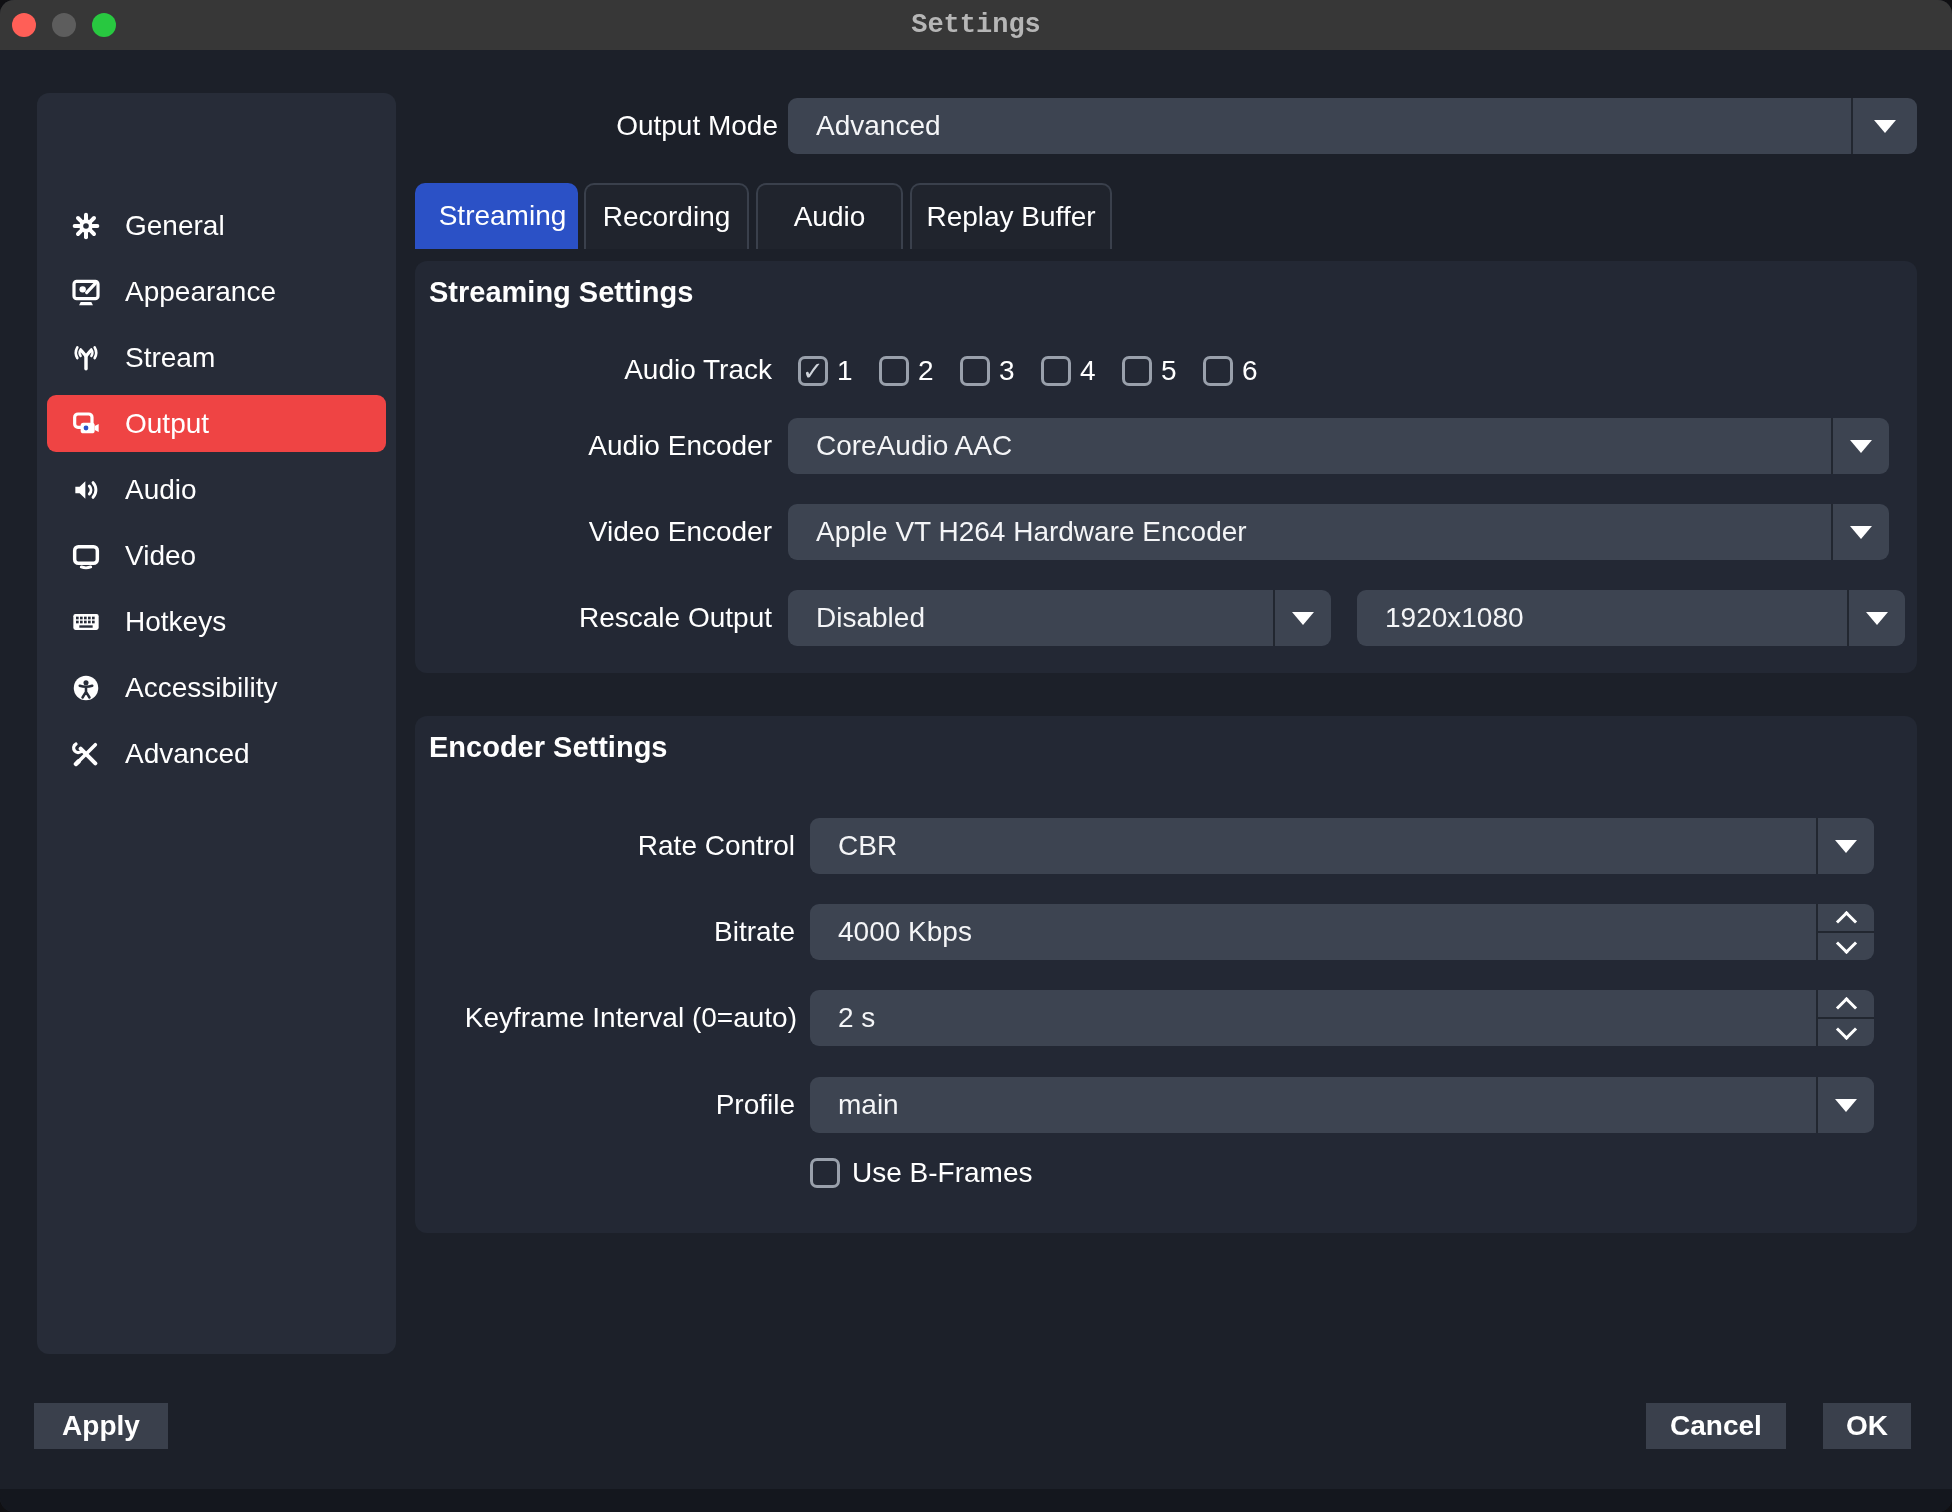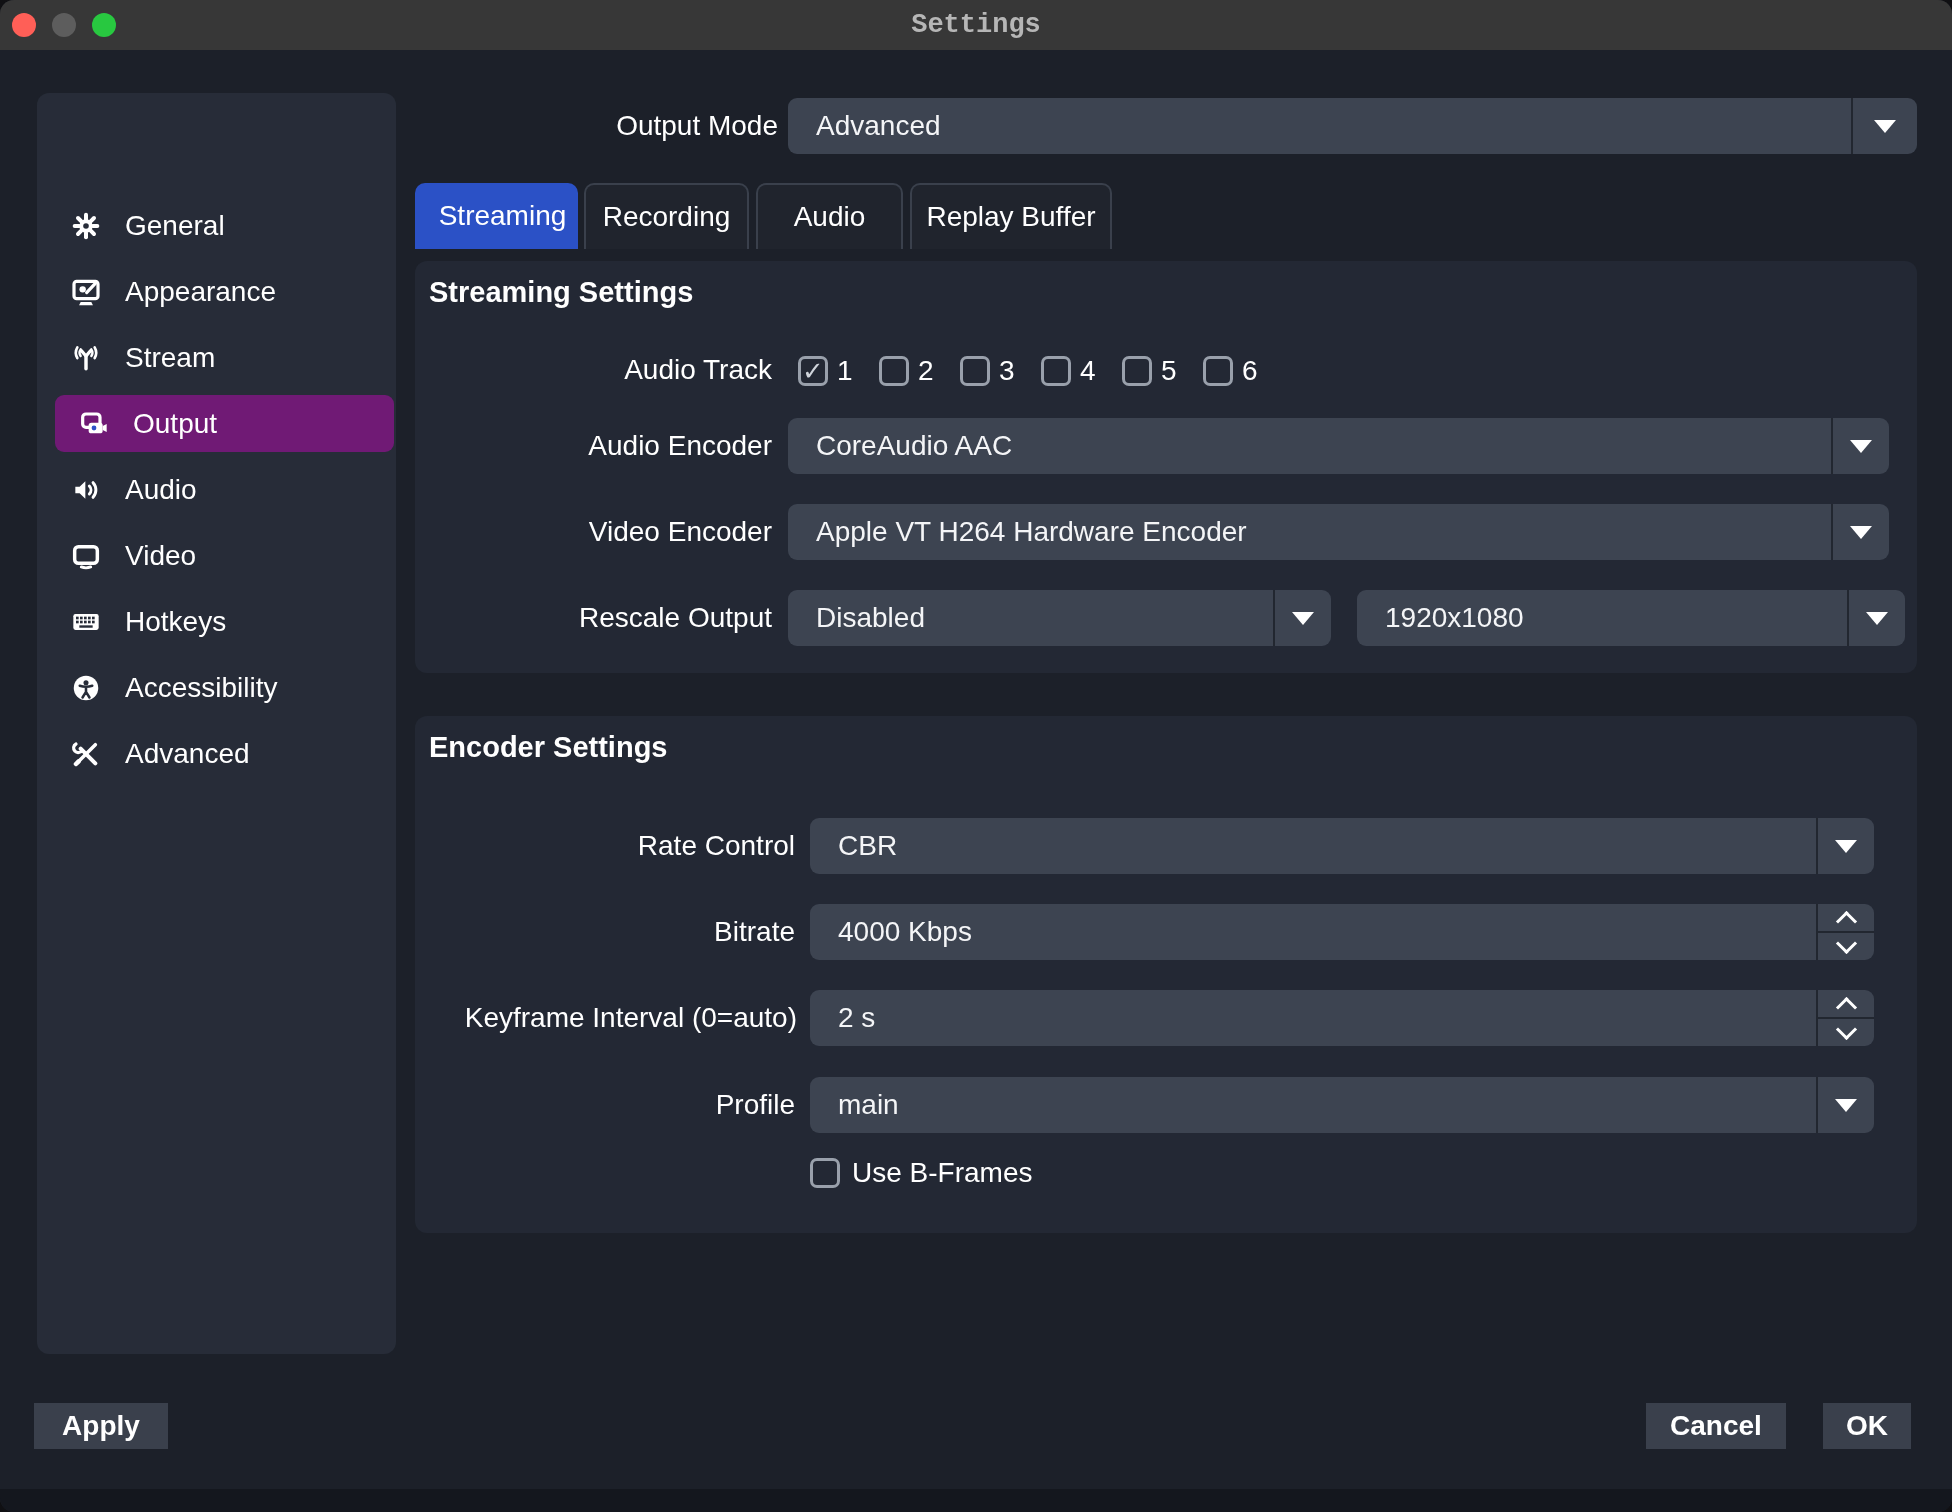--- a/index.html
+++ b/index.html
@@ -10,21 +10,21 @@
   .title{position:absolute;left:0;top:0;width:100%;height:50px;line-height:50px;text-align:center;
     font-weight:bold;font-size:27px;color:#b6b6b6;font-family:Liberation Mono, monospace;}
   .light{position:absolute;top:13px;width:24px;height:24px;border-radius:50%;}
   .light.red{left:12px;background:#ff5f57;}
   .light.gray{left:52px;background:#5d5d5d;}
   .light.green{left:92px;background:#28c840;}
   
   .sidebar{position:absolute;left:37px;top:93px;width:359px;height:1261px;background:#272c38;border-radius:12px;}
   .side-item{position:absolute;left:10px;width:339px;height:57px;display:flex;align-items:center;
     padding-left:20px;box-sizing:border-box;gap:20px;border-radius:9px;font-size:28px;}
-  .side-item.selected{background:#701a75;margin-left:8px;}
+  .side-item.selected{background:#ef4444;}
   .side-icon{width:38px;height:38px;display:flex;align-items:center;justify-content:center;flex:none;}
   
   .row-label{position:absolute;text-align:right;font-size:28px;line-height:56px;color:#fff;white-space:nowrap;}
   .field{position:absolute;height:56px;background:#3d4451;border-radius:9px;box-sizing:border-box;
     display:flex;align-items:center;padding-left:28px;font-size:28px;color:#f4f5f7;}
   .dd-sec{position:absolute;right:0;top:0;height:56px;width:56px;border-left:2px solid rgba(13,16,22,.55);
     display:flex;align-items:center;justify-content:center;}
   .tri{width:0;height:0;border-left:11px solid transparent;border-right:11px solid transparent;
     border-top:13px solid #ffffff;}
   .spin-sec{position:absolute;right:0;top:0;height:56px;width:56px;border-left:2px solid rgba(13,16,22,.55);

